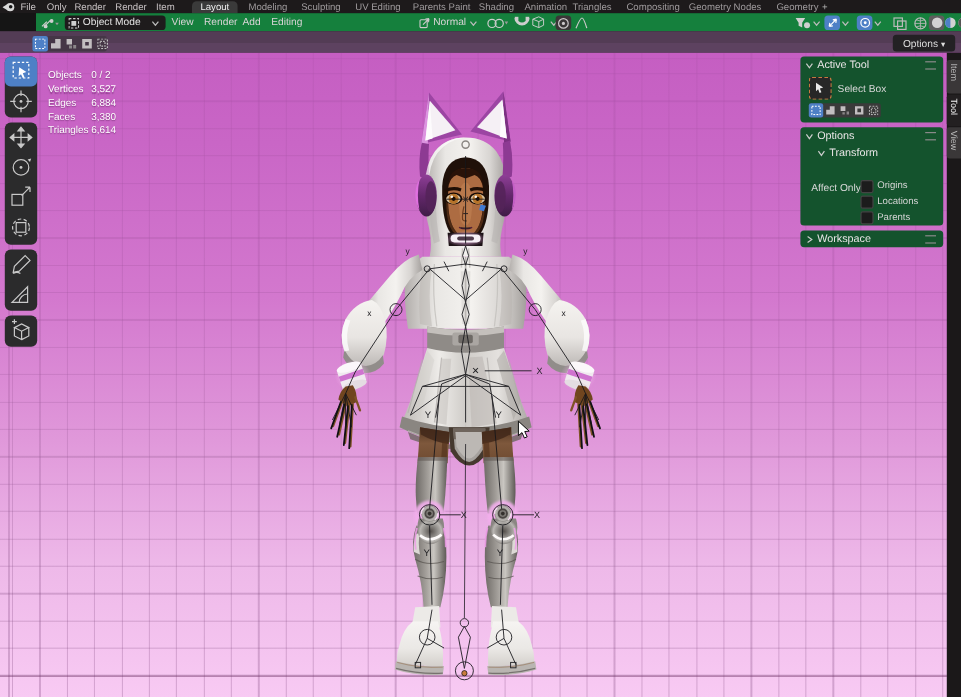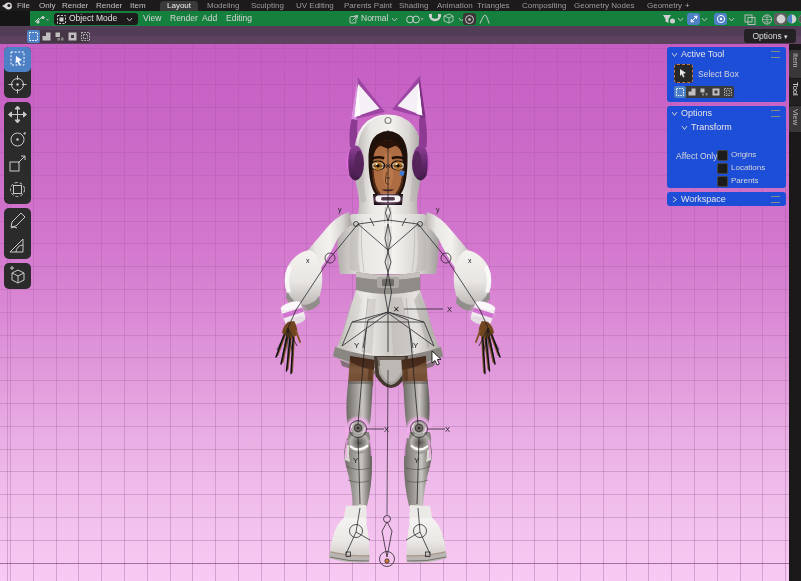--- a/index.html
+++ b/index.html
@@ -26,21 +26,21 @@
  -webkit-mask-image:linear-gradient(to bottom,rgba(0,0,0,0.3),rgba(0,0,0,0.55) 55%,rgba(0,0,0,0.95));
  mask-image:linear-gradient(to bottom,rgba(0,0,0,0.3),rgba(0,0,0,0.55) 55%,rgba(0,0,0,0.95));}
 #major{left:0;top:563px;width:789px;height:1px;background:rgba(110,50,100,0.45);}
 
 #stats{left:40px;top:57px;color:#fff;font-size:8.3px;line-height:10px;text-shadow:0 1px 1px rgba(60,10,60,0.45);}
 
 .tgrp{position:absolute;left:4px;width:27px;background:#2b2b2c;border-radius:5px;}
 .tbtn{width:27px;height:25px;position:relative;}
 .tbtn.blue{background:#4e80c6;border-radius:5px;}
 
-.panel{position:absolute;left:667px;width:119px;background:#1d4ed8;border-radius:3px;}
+.panel{position:absolute;left:667px;width:119px;background:#14532d;border-radius:3px;}
 .phead{height:14px;line-height:14px;color:#e8e5e6;font-size:9px;padding-left:14px;position:relative;}
 .caret{position:absolute;left:4px;top:4px;width:7px;height:7px;}
 .ham{position:absolute;right:6px;top:4px;width:9px;height:5px;border-top:1px solid #8a8a8a;border-bottom:1px solid #8a8a8a;}
 
 #rtabs{left:789px;top:44px;width:12px;height:537px;background:#1b1819;}
 .rtab{position:absolute;left:789px;width:12px;border-radius:2px 0 0 2px;color:#b9b9b9;}
 .rtab span{position:absolute;left:1.5px;top:3px;font-size:7.5px;writing-mode:vertical-rl;}
 
 #optbtn{left:744px;top:29px;width:52px;height:14px;background:#232124;border-radius:3px;color:#dedede;font-size:8.5px;line-height:14px;text-align:center;}
 .ck{position:absolute;width:9px;height:9px;background:#1c1c1c;border:1px solid #434343;border-radius:2px;}
@@ -194,20 +194,32 @@
   <svg class="abs" style="left:81px;top:32px" width="9" height="9" viewBox="0 0 9 9">
       <rect x="0.5" y="0.5" width="8" height="8" fill="none" stroke="#bdbdbd" stroke-dasharray="1.6 1.2"></rect>
       <rect x="2.5" y="2.5" width="4" height="4" fill="none" stroke="#bdbdbd" stroke-dasharray="1.4 1"></rect>
     </svg>
   <div class="abs" id="optbtn">Options <span style="font-size:7px">▾</span></div>
 
   <div class="abs" id="vp"></div>
   <div class="abs" id="grid"></div>
   <div class="abs" id="major"></div>
 
+  <div class="abs" id="stats" style="width:100px;height:62px">
+    <div class="abs" style="left:0;top:0">Objects</div>
+      <div class="abs" style="left:36px;top:0">0 / 2</div>
+    <div class="abs" style="left:0;top:11.6px">Vertices</div>
+      <div class="abs" style="left:36px;top:11.6px">3,527</div>
+    <div class="abs" style="left:0;top:23.2px">Edges</div>
+      <div class="abs" style="left:36px;top:23.2px">6,884</div>
+    <div class="abs" style="left:0;top:34.8px">Faces</div>
+      <div class="abs" style="left:36px;top:34.8px">3,380</div>
+    <div class="abs" style="left:0;top:46.4px">Triangles</div>
+      <div class="abs" style="left:36px;top:46.4px">6,614</div>
+  </div>
 
   <div class="abs" id="char" style="left:250px;top:50px;width:280px;height:531px">
   <svg width="280" height="531" viewBox="250 50 280 531">
   <defs>
     <linearGradient id="gw" x1="0" y1="0" x2="1" y2="0">
       <stop offset="0" stop-color="#b2aeab"></stop>
             <stop offset="0.25" stop-color="#e9e7e4"></stop>
       <stop offset="0.55" stop-color="#f4f2ef"></stop>
             <stop offset="0.8" stop-color="#d8d5d2"></stop>
       <stop offset="1" stop-color="#a39f9c"></stop>

